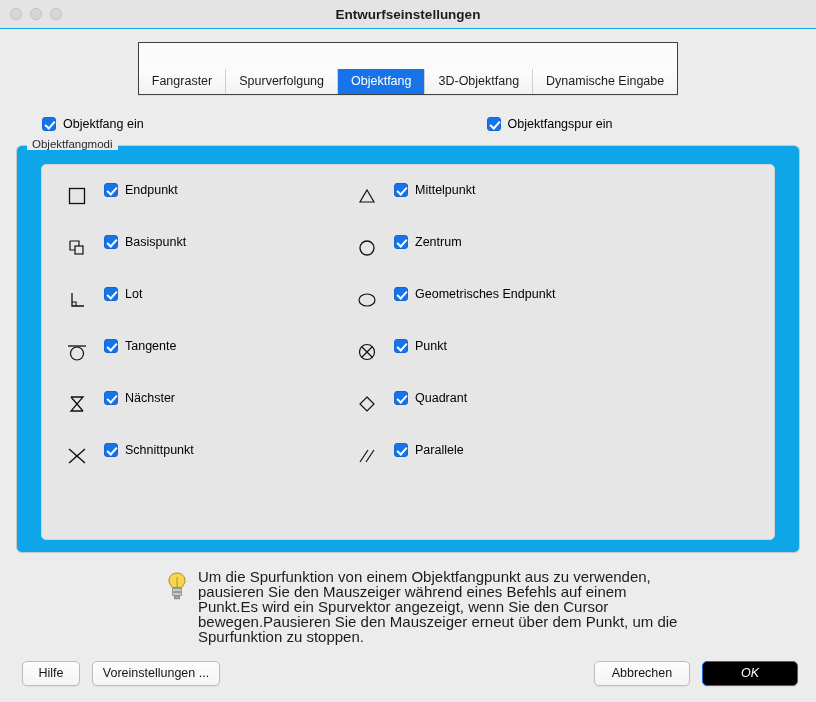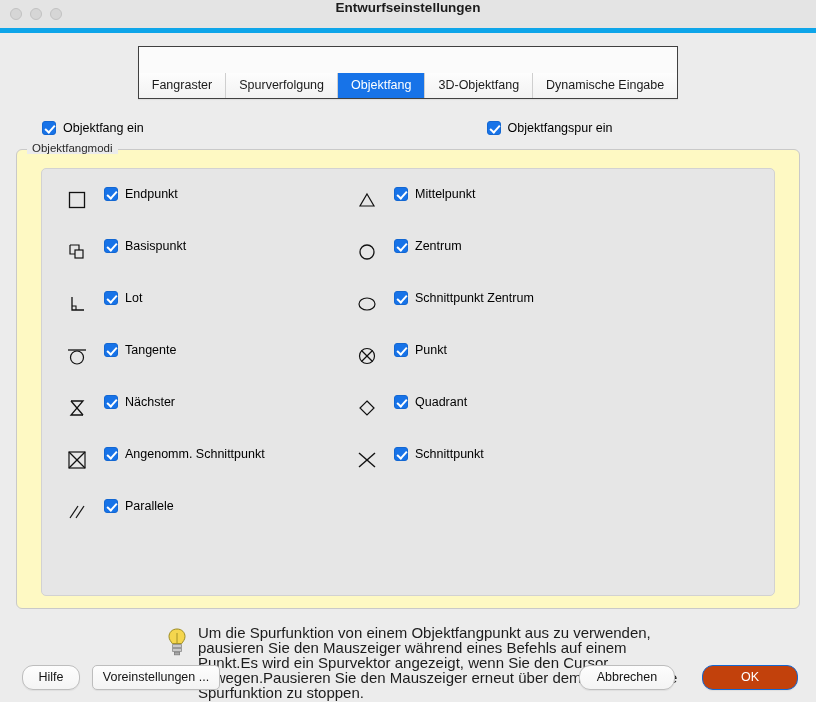--- a/index.html
+++ b/index.html
@@ -14,22 +14,23 @@
     color: #000;
     background: #ececec;
     overflow: hidden;
   }
 
   
   .titlebar {
     position: relative;
     height: 28px;
     background: #e4e4e4;
-    border-bottom: 5px solid #0ea5e9;
-    display: flex;
+    border-bottom: 1px solid #0ea5e9;
+    display: flex;
+    align-items: center;
   }
   .traffic {
     position: absolute;
     left: 10px;
     top: 8px;
     display: flex;
     gap: 8px;
   }
   .dot {
     width: 12px;
@@ -125,22 +126,22 @@
     font-size: 12.5px;
     white-space: nowrap;
   }
 
   
   .group {
     position: relative;
     margin-top: 14px;
     border: 1px solid #c9c9c9;
     border-radius: 6px;
-    background: #fef9c3;
-    height: 460px;
+    background: #0ea5e9;
+    height: 408px;
     box-sizing: border-box;
   }
   .group-title {
     position: absolute;
     top: -8px;
     left: 10px;
     background: #ececec;
     padding: 0 5px;
     font-size: 11.5px;
     color: #2a2a2a;
@@ -237,28 +238,29 @@
     left: 6px;
     top: 0;
     display: flex;
     gap: 12px;
   }
   .footer .right {
     position: absolute;
     right: 2px;
     top: 0;
     display: flex;
-    gap: 27px;
-  }
-  .btn.wide { width: 96px; border-radius: 11px; }
+    gap: 12px;
+  }
+  .btn.wide { width: 96px; }
   .btn.w2 { width: 128px; }
   .btn.default {
-    background: #c2410c;
+    background: #000000;
     border-color: #1367d2;
     color: #fff;
+    font-style: italic;
   }
 </style>
 </head>
 <body>
 
 <div class="titlebar">
   <div class="traffic">
     <span class="dot"></span>
     <span class="dot"></span>
     <span class="dot"></span>
@@ -346,21 +348,21 @@
           <span class="cb-label">Lot</span>
         </div>
 
         <div class="snapitem">
           <span class="snapicon">
             <svg width="22" height="20" viewBox="0 0 22 20">
                 <ellipse cx="11" cy="10" rx="8" ry="6" fill="none" stroke="#111" stroke-width="1.2"></ellipse>
               </svg>
           </span>
           <span class="cb"></span>
-          <span class="cb-label">Schnittpunkt Zentrum</span>
+          <span class="cb-label">Geometrisches Endpunkt</span>
         </div>
         <div class="snapitem">
           <span class="snapicon">
             <svg width="22" height="22" viewBox="0 0 22 22">
                 <line x1="2" y1="5" x2="20" y2="5" stroke="#111" stroke-width="1.3"></line>
                 <circle cx="11" cy="12.5" r="6.5" fill="none" stroke="#111" stroke-width="1.2"></circle>
               </svg>
           </span>
           <span class="cb"></span>
           <span class="cb-label">Tangente</span>
@@ -389,31 +391,20 @@
         </div>
 
         <div class="snapitem">
           <span class="snapicon">
             <svg width="20" height="20" viewBox="0 0 20 20">
                 <polygon points="10,3 17,10 10,17 3,10" fill="none" stroke="#111" stroke-width="1.2"></polygon>
               </svg>
           </span>
           <span class="cb"></span>
           <span class="cb-label">Quadrant</span>
-        </div>
-        <div class="snapitem">
-          <span class="snapicon">
-            <svg width="22" height="22" viewBox="0 0 22 22">
-                <rect x="3" y="3" width="16" height="16" fill="none" stroke="#111" stroke-width="1.2"></rect>
-                <line x1="3" y1="3" x2="19" y2="19" stroke="#111" stroke-width="1.2"></line>
-                <line x1="19" y1="3" x2="3" y2="19" stroke="#111" stroke-width="1.2"></line>
-              </svg>
-          </span>
-          <span class="cb"></span>
-          <span class="cb-label">Angenomm. Schnittpunkt</span>
         </div>
 
         <div class="snapitem">
           <span class="snapicon">
             <svg width="22" height="22" viewBox="0 0 22 22">
                 <line x1="3" y1="4" x2="19" y2="18" stroke="#111" stroke-width="1.4"></line>
                 <line x1="19" y1="4" x2="3" y2="18" stroke="#111" stroke-width="1.4"></line>
               </svg>
           </span>
           <span class="cb"></span>

